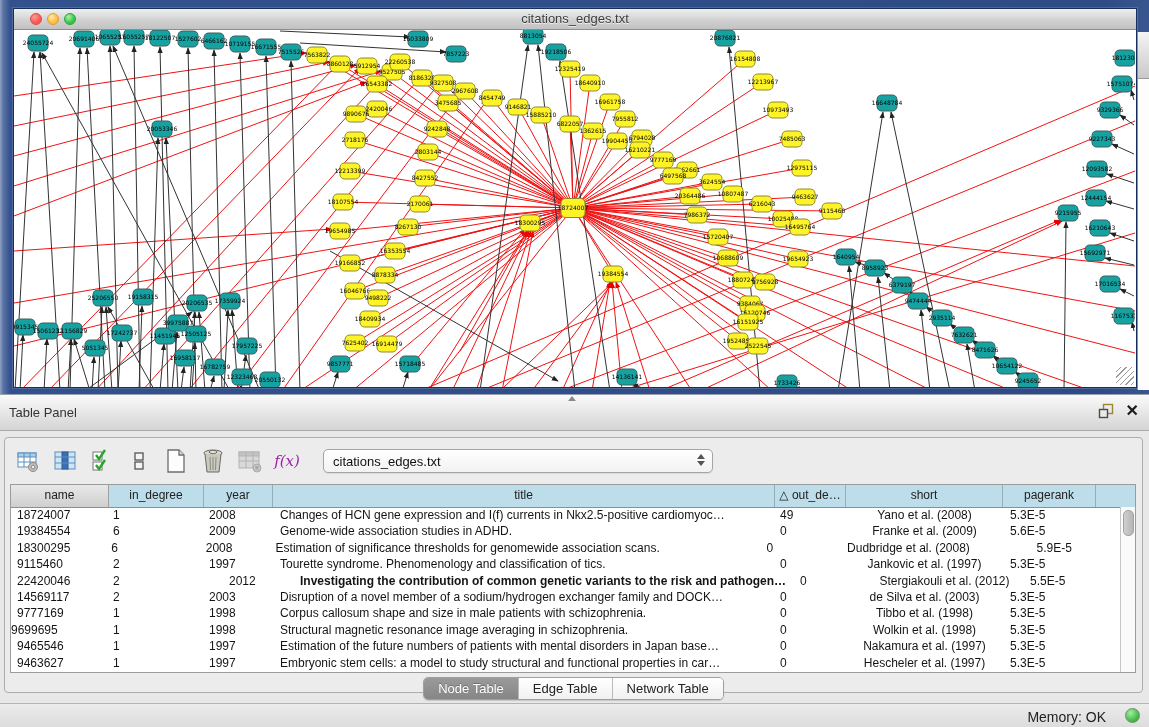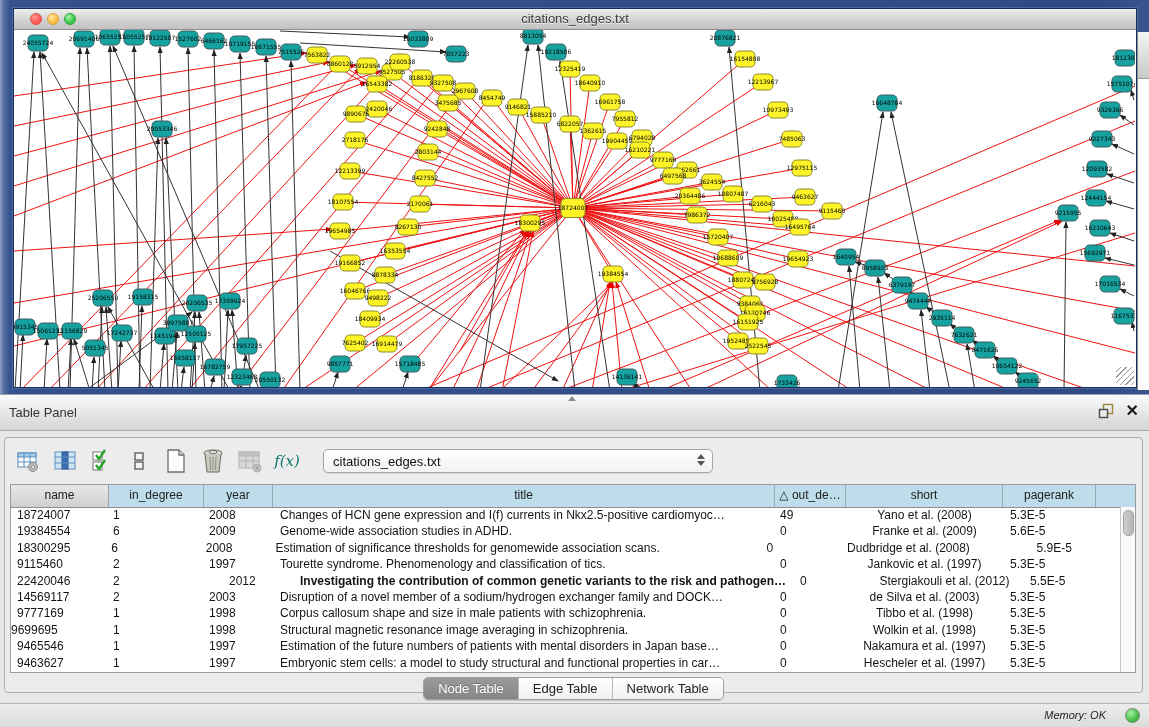--- a/index.html
+++ b/index.html
@@ -47,21 +47,21 @@
   .divider-arrow{position:absolute;left:568px;top:1px;width:0;height:0;
                  border-left:4px solid transparent;border-right:4px solid transparent;
                  border-bottom:5px solid #8a8a8a;}
   .panel-btns{position:absolute;right:10px;top:8px;display:flex;gap:12px;align-items:center;}
   .close-x{font-size:16px;font-weight:bold;color:#1c1c1c;line-height:16px;cursor:default;}
 
   .panel-box{position:absolute;left:4px;top:43px;width:1139px;height:256px;box-sizing:border-box;
              border:1px solid #adadad;border-radius:4px;background:#ececec;}
   .toolbar{position:absolute;left:10px;top:6px;height:34px;display:flex;align-items:center;gap:11px;}
   .tbtn{width:26px;height:26px;display:flex;align-items:center;justify-content:center;}
-  .fx{font-family:"DejaVu Serif",serif;font-style:italic;font-size:15px;color:#0f766e;}
+  .fx{font-family:"DejaVu Serif",serif;font-style:italic;font-size:15px;color:#a21caf;}
   .combo{margin-left:12px;width:390px;height:24px;box-sizing:border-box;border:1px solid #a5a5a5;border-radius:5px;
          background:linear-gradient(#ffffff,#f2f2f2);display:flex;align-items:center;position:relative;
          box-shadow:0 1px 1px rgba(0,0,0,.08);}
   .combo-text{font-size:13px;color:#111;padding-left:9px;}
   .combo-arrows{position:absolute;right:7px;top:4px;display:flex;flex-direction:column;gap:2px;}
   .combo-arrows i{display:block;width:0;height:0;border-left:4px solid transparent;border-right:4px solid transparent;}
   .ca-up{border-bottom:5px solid #555;}
   .ca-dn{border-top:5px solid #555;}
 
   
@@ -84,21 +84,21 @@
   .tabgroup{display:flex;border:1px solid #9f9f9f;border-radius:5px;overflow:hidden;
             box-shadow:0 1px 1px rgba(0,0,0,.15);}
   .tab{height:21px;line-height:21px;padding:0 14px;font-size:13px;background:linear-gradient(#ffffff,#f1f1f1);
        color:#222;border-right:1px solid #b9b9b9;}
   .tab:last-child{border-right:none;}
   .tab.sel{background:linear-gradient(#9a9a9a,#868686);color:#fff;text-shadow:0 -1px 0 rgba(0,0,0,.25);}
 
   
   .statusbar{position:absolute;left:0;top:703px;width:1149px;height:24px;
              background:linear-gradient(#ececec,#dcdcdc);border-top:1px solid #b4b4b4;box-sizing:border-box;}
-  .mem{position:absolute;right:43px;top:5px;font-size:11px;color:#222;font-style:italic;}
+  .mem{position:absolute;right:43px;top:5px;font-size:14px;color:#222;}
   .memdot{position:absolute;right:9px;top:4px;width:15px;height:15px;border-radius:50%;
           background:radial-gradient(circle at 35% 30%,#9ef09e,#3db53d 70%);border:1px solid #6e8f6e;box-sizing:border-box;}
 </style>
 </head>
 <body>
 
 <div class="desktop">
   <div class="bg-window">
     <div class="bg-tbar"></div>
   </div>

